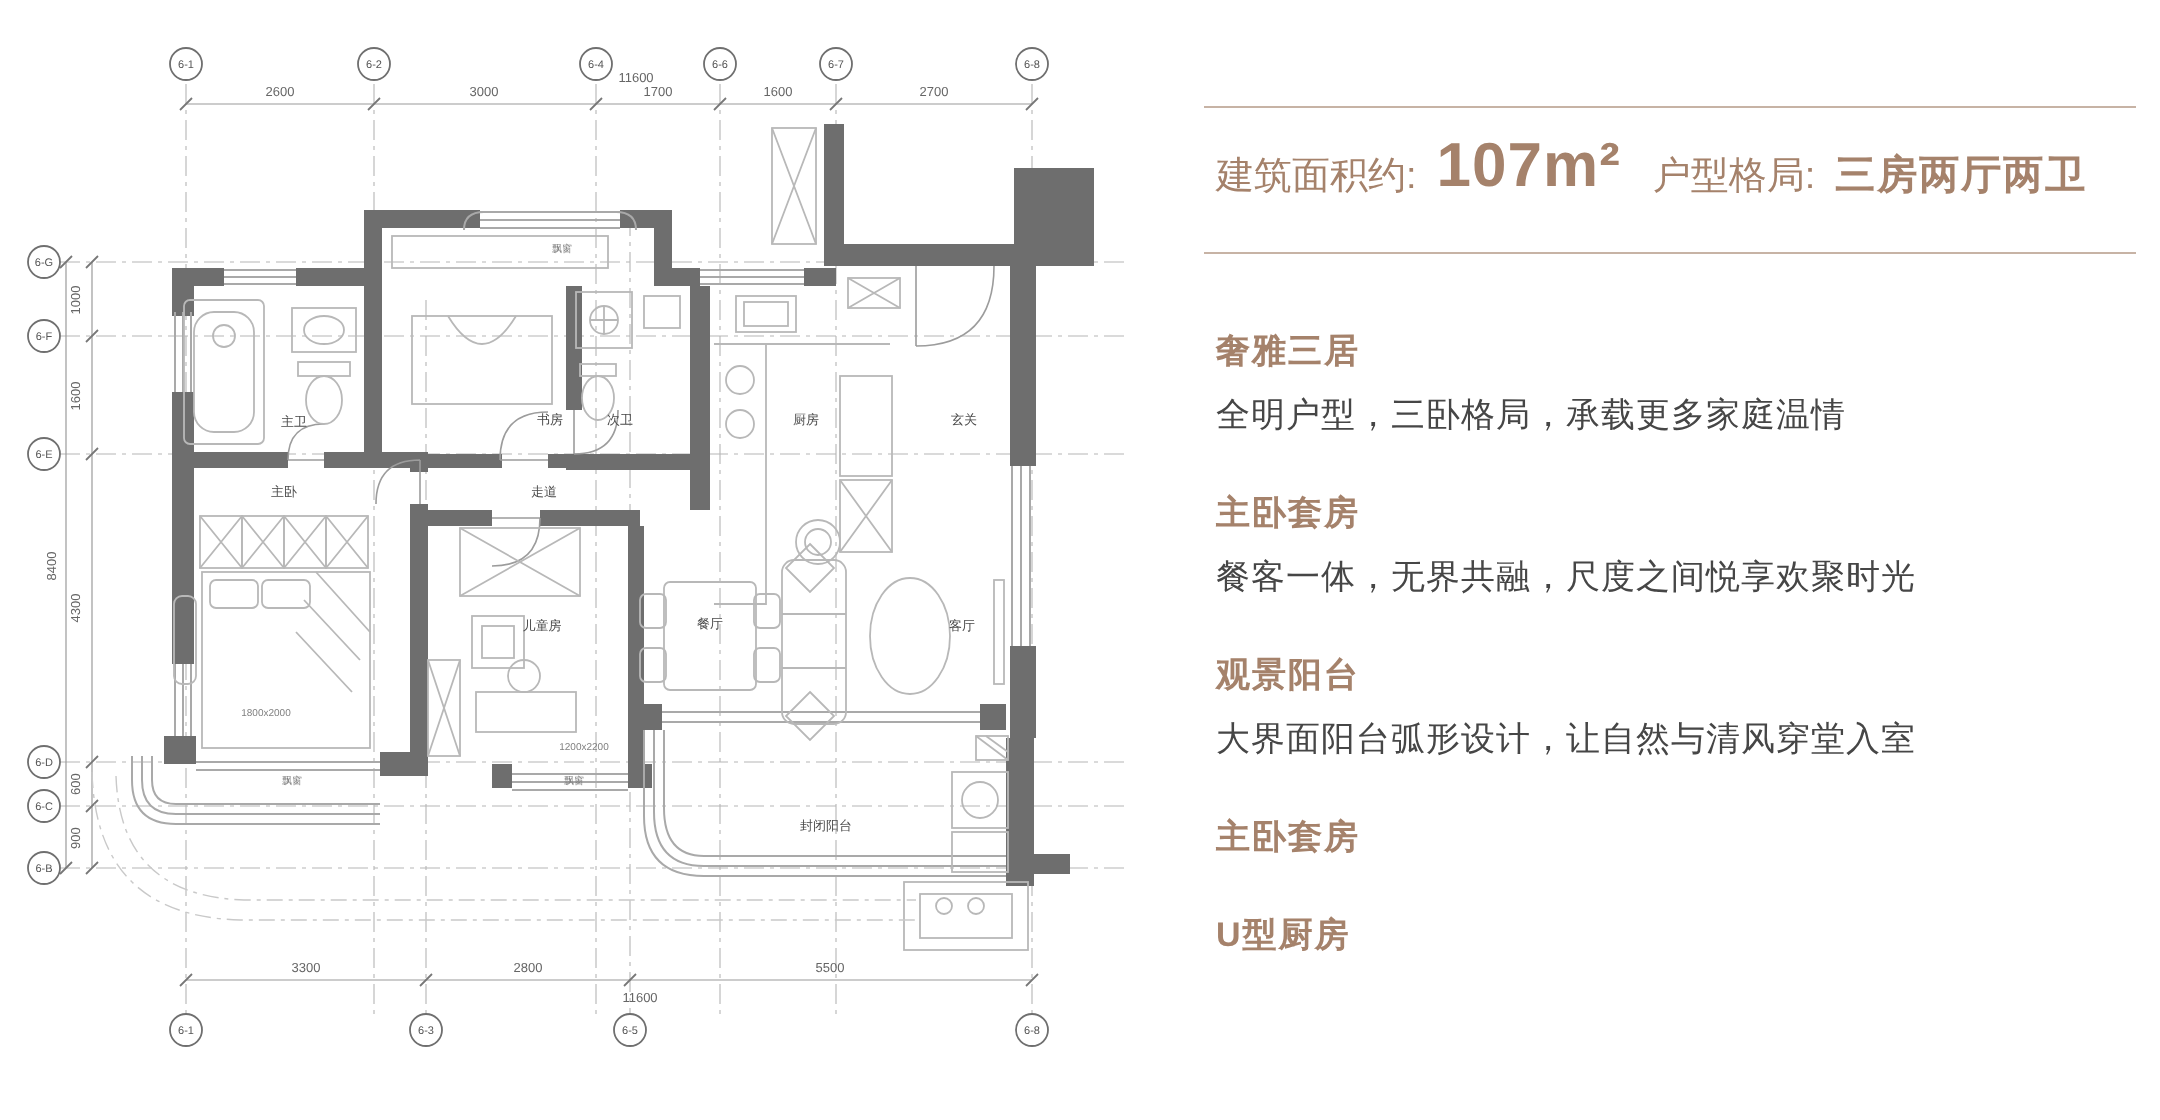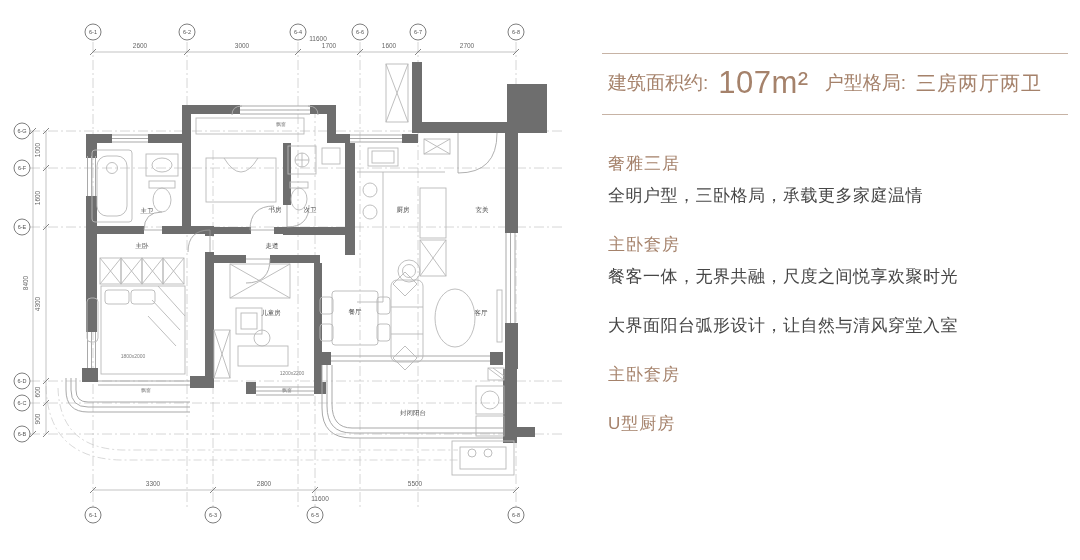--- a/index.html
+++ b/index.html
@@ -16,29 +16,29 @@
   .dash2{stroke:#c9c9c9;stroke-width:0.7;stroke-dasharray:8 3 2 3;fill:none}
   .dim{stroke:#9a9a9a;stroke-width:0.6;fill:none}
   .tick{stroke:#777;stroke-width:0.9}
   .mk{fill:#fff;stroke:#6f6f6f;stroke-width:0.9}
   .mkt{font-size:5.5px;fill:#555;text-anchor:middle}
   .dt{font-size:6.5px;fill:#666;text-anchor:middle}
   .rl{font-size:6.5px;fill:#4a4a4a;text-anchor:middle}
   .sz{font-size:5px;fill:#808080;text-anchor:middle}
   
   .panel{position:absolute;left:602px;top:53px;width:466px}
-  .head{display:flex;align-items:center;border-top:1px solid var(--header_line);
-        border-bottom:1px solid var(--header_line);padding:11px 0 13px 6px}
+  .head{display:flex;align-items:flex-end;border-top:1px solid var(--header_line);
+        border-bottom:1px solid var(--header_line);padding:11px 0 25px 6px}
   .h-label{font-size:19px;color:var(--accent)}
-  .h-area{font-size:31px;font-weight:normal;color:var(--accent);margin:0 8px 0 10px;letter-spacing:.5px}
+  .h-area{font-size:31px;font-weight:bold;color:var(--accent);margin:0 8px 0 10px;letter-spacing:.5px}
   .h-label2{font-size:19px;color:var(--accent);margin-left:8px}
-  .h-layout{font-size:20px;font-weight:normal;color:var(--accent);margin-left:10px;letter-spacing:1px}
+  .h-layout{font-size:20px;font-weight:bold;color:var(--accent);margin-left:10px;letter-spacing:1px}
   .features{margin-top:37px;padding-left:6px}
   .feature{margin-bottom:26px}
-  .f-title{font-size:17px;font-weight:normal;color:var(--accent);margin-bottom:9px;letter-spacing:1px}
+  .f-title{font-size:17px;font-weight:bold;color:var(--accent);margin-bottom:9px;letter-spacing:1px}
   .f-desc{font-size:17px;color:var(--body_text);letter-spacing:.5px}
 </style>
 </head>
 <body>
 
 <div class="plan-wrap">
 <svg width="585" height="560" viewBox="0 0 585 560">
 
   <g>
     <path class="grid" d="M93,42 V508"></path>
@@ -330,20 +330,21 @@
   <div class="features">
     <div class="feature">
       <div class="f-title">奢雅三居</div>
       <div class="f-desc">全明户型，三卧格局，承载更多家庭温情</div>
     </div>
     <div class="feature">
       <div class="f-title">主卧套房</div>
       <div class="f-desc">餐客一体，无界共融，尺度之间悦享欢聚时光</div>
     </div>
     <div class="feature">
+      <div class="f-title">观景阳台</div>
       <div class="f-desc">大界面阳台弧形设计，让自然与清风穿堂入室</div>
     </div>
     <div class="feature">
       <div class="f-title">主卧套房</div>
     </div>
     <div class="feature">
       <div class="f-title">U型厨房</div>
     </div>
   </div>
 </div>

